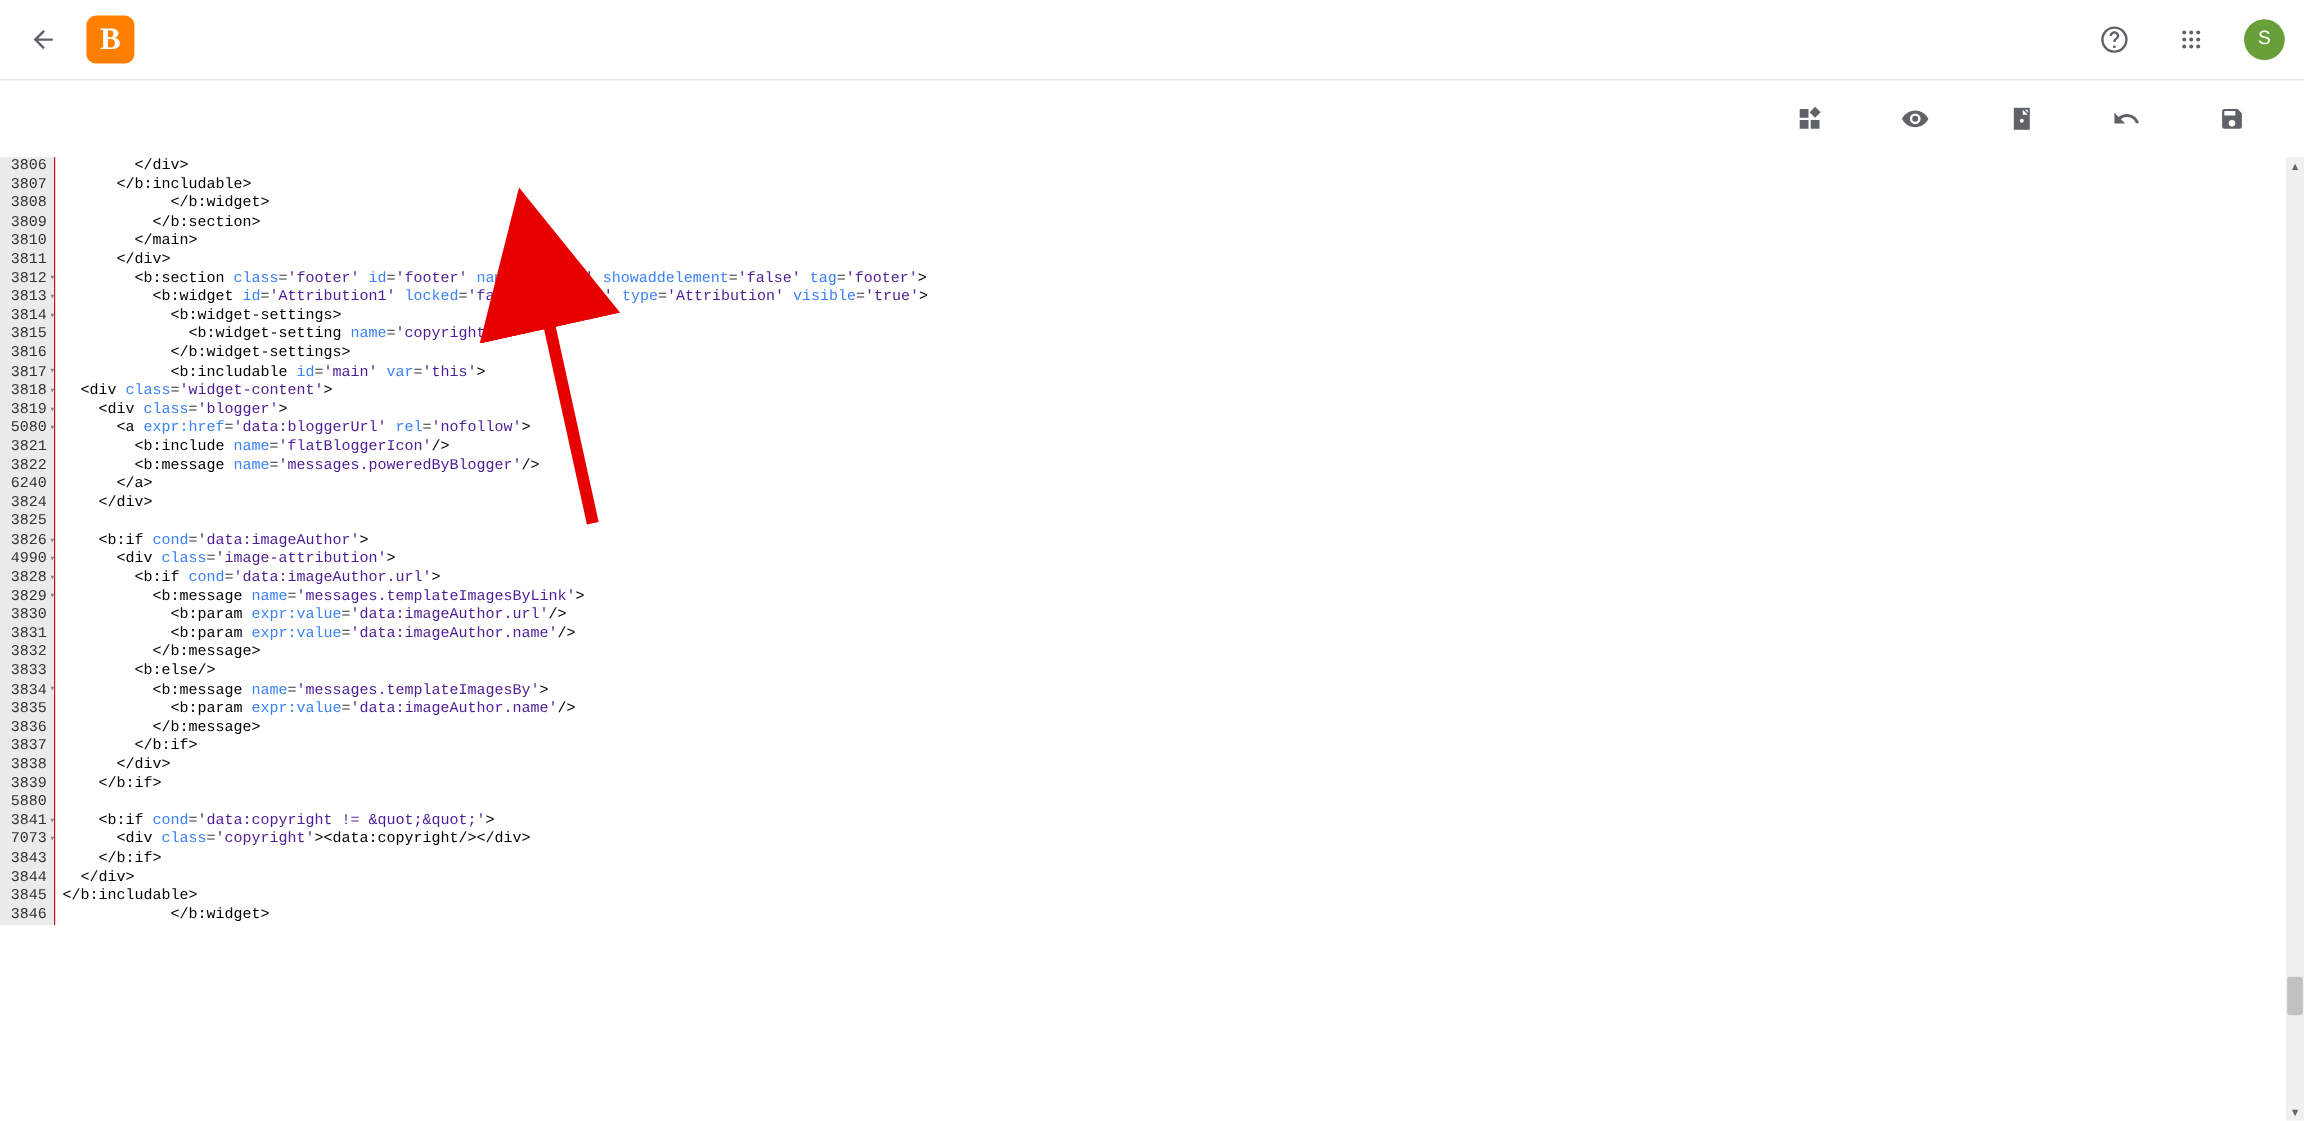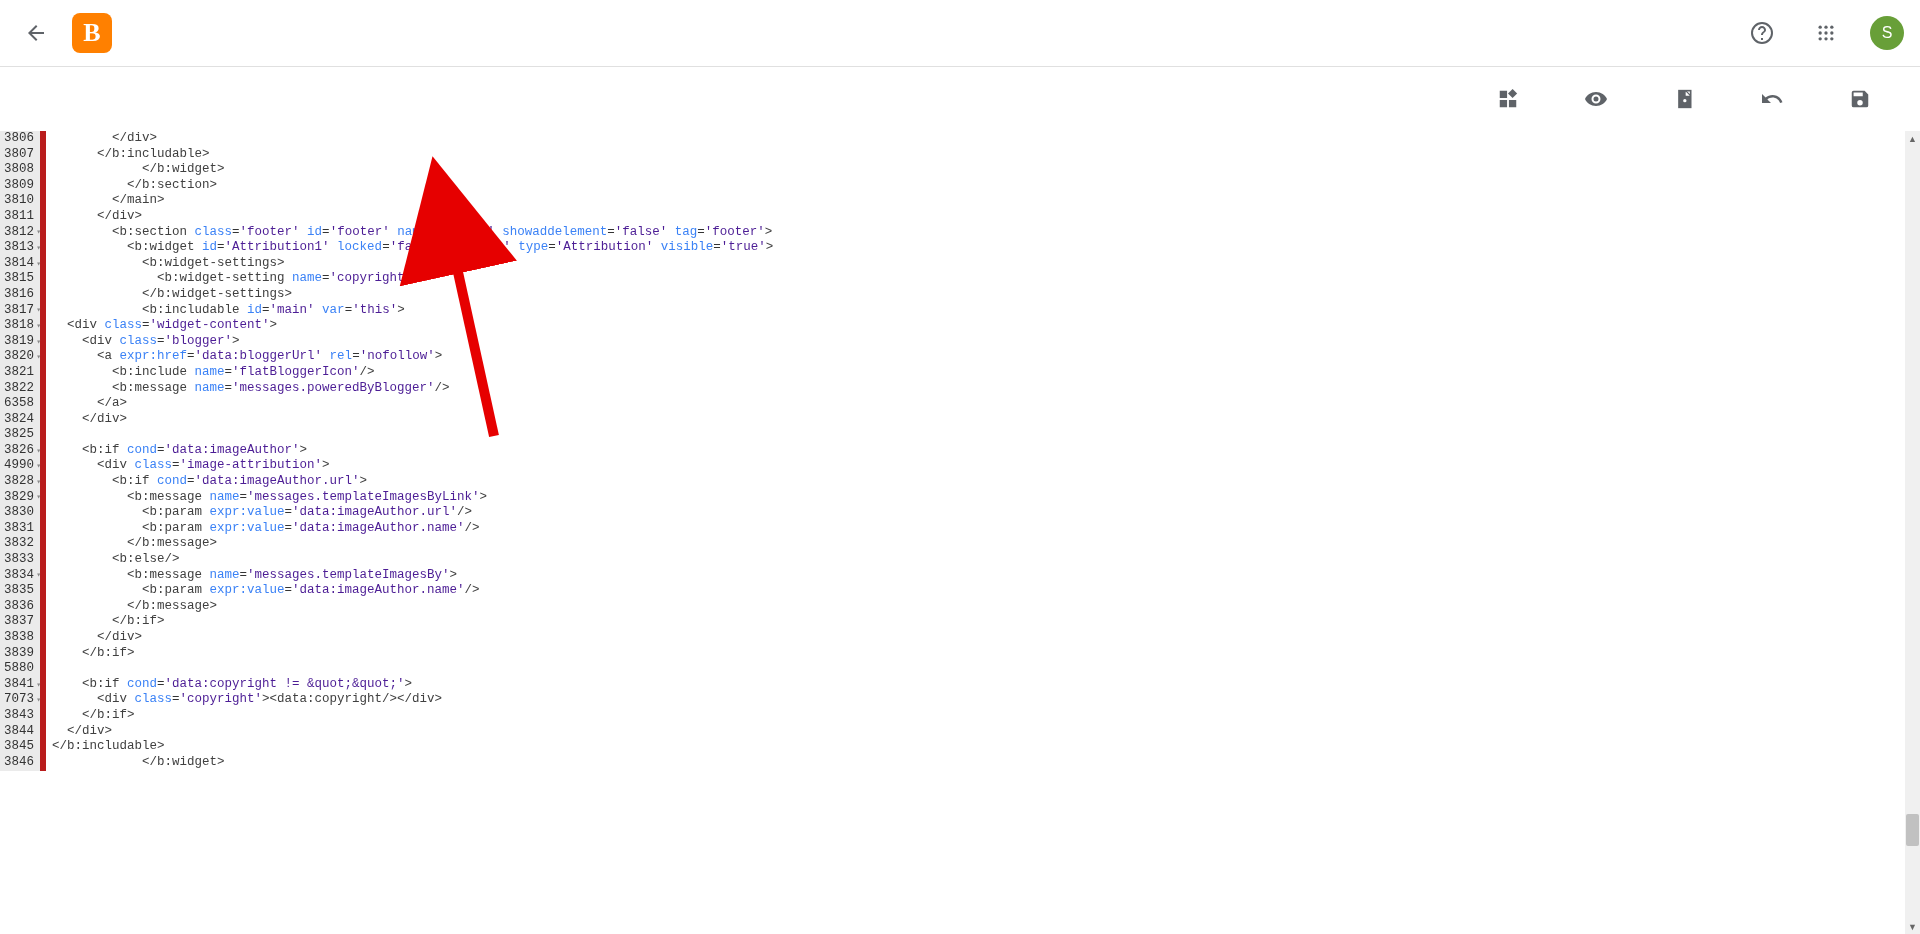--- a/index.html
+++ b/index.html
@@ -16,34 +16,34 @@
 
 .icon-btn { width: 40px; height: 40px; display: flex; align-items: center; justify-content: center; border-radius: 50%; cursor: pointer; color: #5f6368; }
 .icon-btn svg { fill: #5f6368; }
 
 .avatar { width: 34px; height: 34px; border-radius: 50%; background: #689f38; color: #fff; display: flex; align-items: center; justify-content: center; font-size: 16px; cursor: pointer; }
 
 .toolbar { height: 64px; display: flex; align-items: center; justify-content: flex-end; padding: 0 40px; gap: 48px; }
 .toolbar .icon-btn { color: #5f6368; }
 
 .editor-wrap { position: relative; height: calc(100vh - 131px); }
-.gutter { position: absolute; left: 0; top: 0; width: 46px; background: #ebebeb; color: #333; font-family: 'Courier New', monospace; font-size: 12.5px; text-align: right; padding-right: 2px; border-right: 6px solid #b91c1c; user-select: none; }
+.gutter { position: absolute; left: 0; top: 0; width: 46px; background: #ebebeb; color: #333; font-family: 'Courier New', monospace; font-size: 12.5px; text-align: right; padding-right: 2px; border-right: 1px solid #b91c1c; user-select: none; }
 .gutter-line { height: 15.6px; line-height: 15.6px; padding-right: 4px; position: relative; }
 .gutter-line.fold::after { content: '▾'; position: absolute; right: -3px; font-size: 8px; color: #888; top: 50%; transform: translateY(-50%); }
 
 .code { position: absolute; left: 52px; right: 18px; top: 0; font-family: 'Courier New', monospace; font-size: 12.5px; line-height: 15.6px; white-space: pre; color: #333; }
 .code-line { height: 15.6px; }
 
 .scrollbar-v { position: absolute; right: 0; top: 0; bottom: 0; width: 15px; background: #f0f0f0; }
 .scrollbar-v .thumb { position: absolute; left: 1px; right: 1px; background: #c1c1c1; border-radius: 2px; }
 .scrollbar-v .arrow { position: absolute; left: 0; right: 0; height: 15px; display: flex; align-items: center; justify-content: center; font-size: 9px; color: #666; cursor: pointer; }
 .scrollbar-v .arrow.top { top: 0; }
 .scrollbar-v .arrow.bottom { bottom: 0; }
 
-.tag   { color: #404040; }
+.tag   { color: #000000; }
 .attr  { color: #3b82f6; }
 .str   { color: #4c1d95; }
 .txt   { color: #333; }
 
 .arrow-annot { position: absolute; pointer-events: none; z-index: 50; }
 
 .cursor-bar { display: inline-block; width: 0; border-left: 1px solid #000; height: 14px; vertical-align: middle; margin-top: -2px; }
 </style>
 </head>
 <body>
@@ -125,24 +125,24 @@
       <div class="gutter-line">3810</div>
       <div class="gutter-line">3811</div>
       <div class="gutter-line fold">3812</div>
       <div class="gutter-line fold">3813</div>
       <div class="gutter-line fold">3814</div>
       <div class="gutter-line">3815</div>
       <div class="gutter-line">3816</div>
       <div class="gutter-line fold">3817</div>
       <div class="gutter-line fold">3818</div>
       <div class="gutter-line fold">3819</div>
-      <div class="gutter-line fold">3820</div>
+      <div class="gutter-line fold">5080</div>
       <div class="gutter-line">3821</div>
       <div class="gutter-line">3822</div>
-      <div class="gutter-line">6358</div>
+      <div class="gutter-line">6240</div>
       <div class="gutter-line">3824</div>
       <div class="gutter-line">3825</div>
       <div class="gutter-line fold">3826</div>
       <div class="gutter-line fold">4990</div>
       <div class="gutter-line fold">3828</div>
       <div class="gutter-line fold">3829</div>
       <div class="gutter-line">3830</div>
       <div class="gutter-line">3831</div>
       <div class="gutter-line">3832</div>
       <div class="gutter-line">3833</div>

